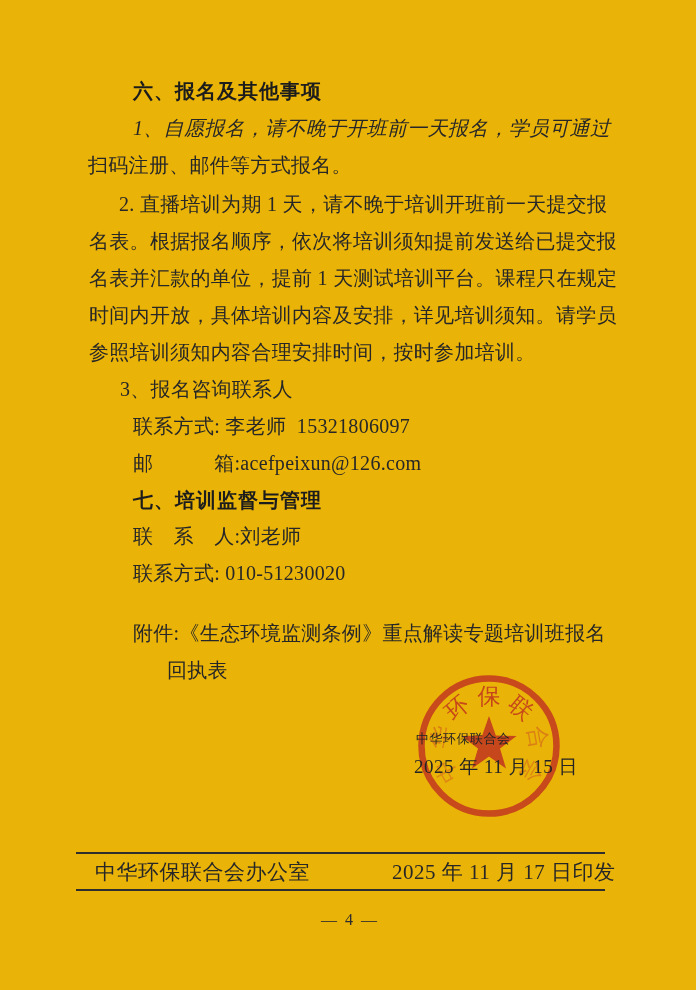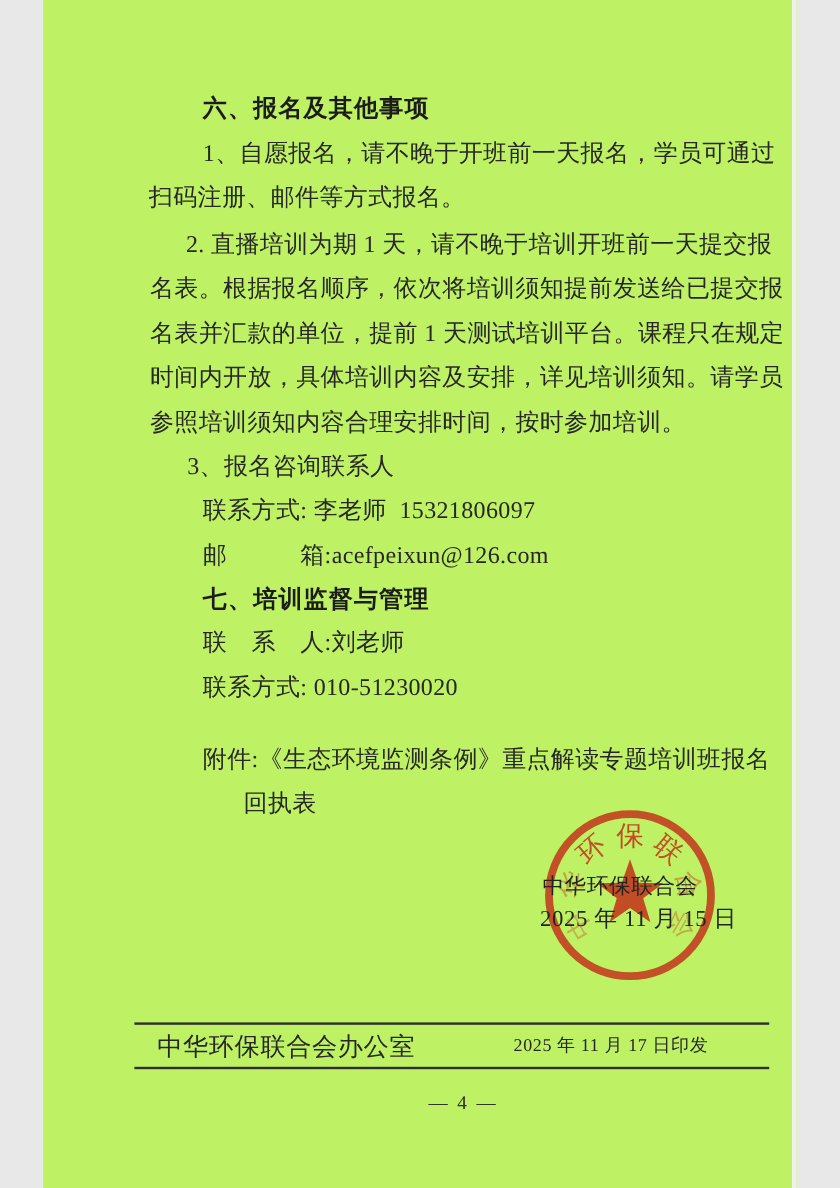--- a/index.html
+++ b/index.html
@@ -1,20 +1,20 @@
 <!DOCTYPE html>
 <html><head>
 <meta charset="utf-8">
 <style>
   html,body{margin:0;padding:0;background:#e8e8e8;}
   .page{
     position:relative;
-    width:628px;height:990px;
+    width:700px;height:990px;
     margin:0 auto;
-    background:#bef264;
+    background:#eab308;
     overflow:hidden;
     font-family:"Liberation Serif","DejaVu Serif",serif;
     color:#262626;
   }
   .edge-shade{
     position:absolute;top:0;right:0;width:4px;height:990px;
     background:#f0f0ec;
   }
   .line{
     position:absolute;
@@ -24,39 +24,39 @@
     letter-spacing:0.3px;
     color:#272727;
   }
   .bold{
     font-weight:700;
     letter-spacing:1px;
     color:#1c1c1c;
   }
   
   .l-h6      {left:133px; top:80px;}
-  .l-p1a     {left:133px; top:117px;}
+  .l-p1a     {left:133px; top:117px;font-style:italic;}
   .l-p1b     {left:88px;  top:154px;}
   .l-p2a     {left:119px; top:193px;}
   .l-p2b     {left:89px;  top:230px;}
   .l-p2c     {left:89px;  top:267px;}
   .l-p2d     {left:89px;  top:304px;}
   .l-p2e     {left:89px;  top:341px;text-align:right;}
   .l-item3   {left:120px; top:378px;text-align:right;}
   .l-contact {left:133px; top:415px;}
   .l-email   {left:133px; top:452px;}
   .l-h7      {left:133px; top:489px;}
   .l-person  {left:133px; top:525px;}
   .l-phone   {left:133px; top:562px;}
   .l-att1    {left:133px; top:622px;}
   .l-att2    {left:167px; top:659px;}
-  .l-sigorg  {left:416px; top:727px; font-size:18px; letter-spacing:0.5px; color:#242424;}
+  .l-sigorg  {left:416px; top:727px; font-size:13px; letter-spacing:0.5px; color:#242424;}
   .l-sigdate {left:414px; top:755px; font-size:19px; letter-spacing:0.5px; color:#242424;}
   .l-ftl     {left:95px;  top:861px; font-size:21px; letter-spacing:0.5px;}
-  .l-ftr     {left:392px; top:861px; font-size:15px; letter-spacing:0.5px;}
+  .l-ftr     {left:392px; top:861px; font-size:21px; letter-spacing:0.5px;}
   .l-pageno  {left:0; top:908px; width:700px; text-align:center;
               font-size:16px; letter-spacing:2px; color:#2c2c2c;}
   
   .rule{
     position:absolute;left:76px;width:529px;height:2px;
     background:#2e2e2e;
   }
   .rule-top{top:852px;}
   .rule-bottom{top:889px;}
   

